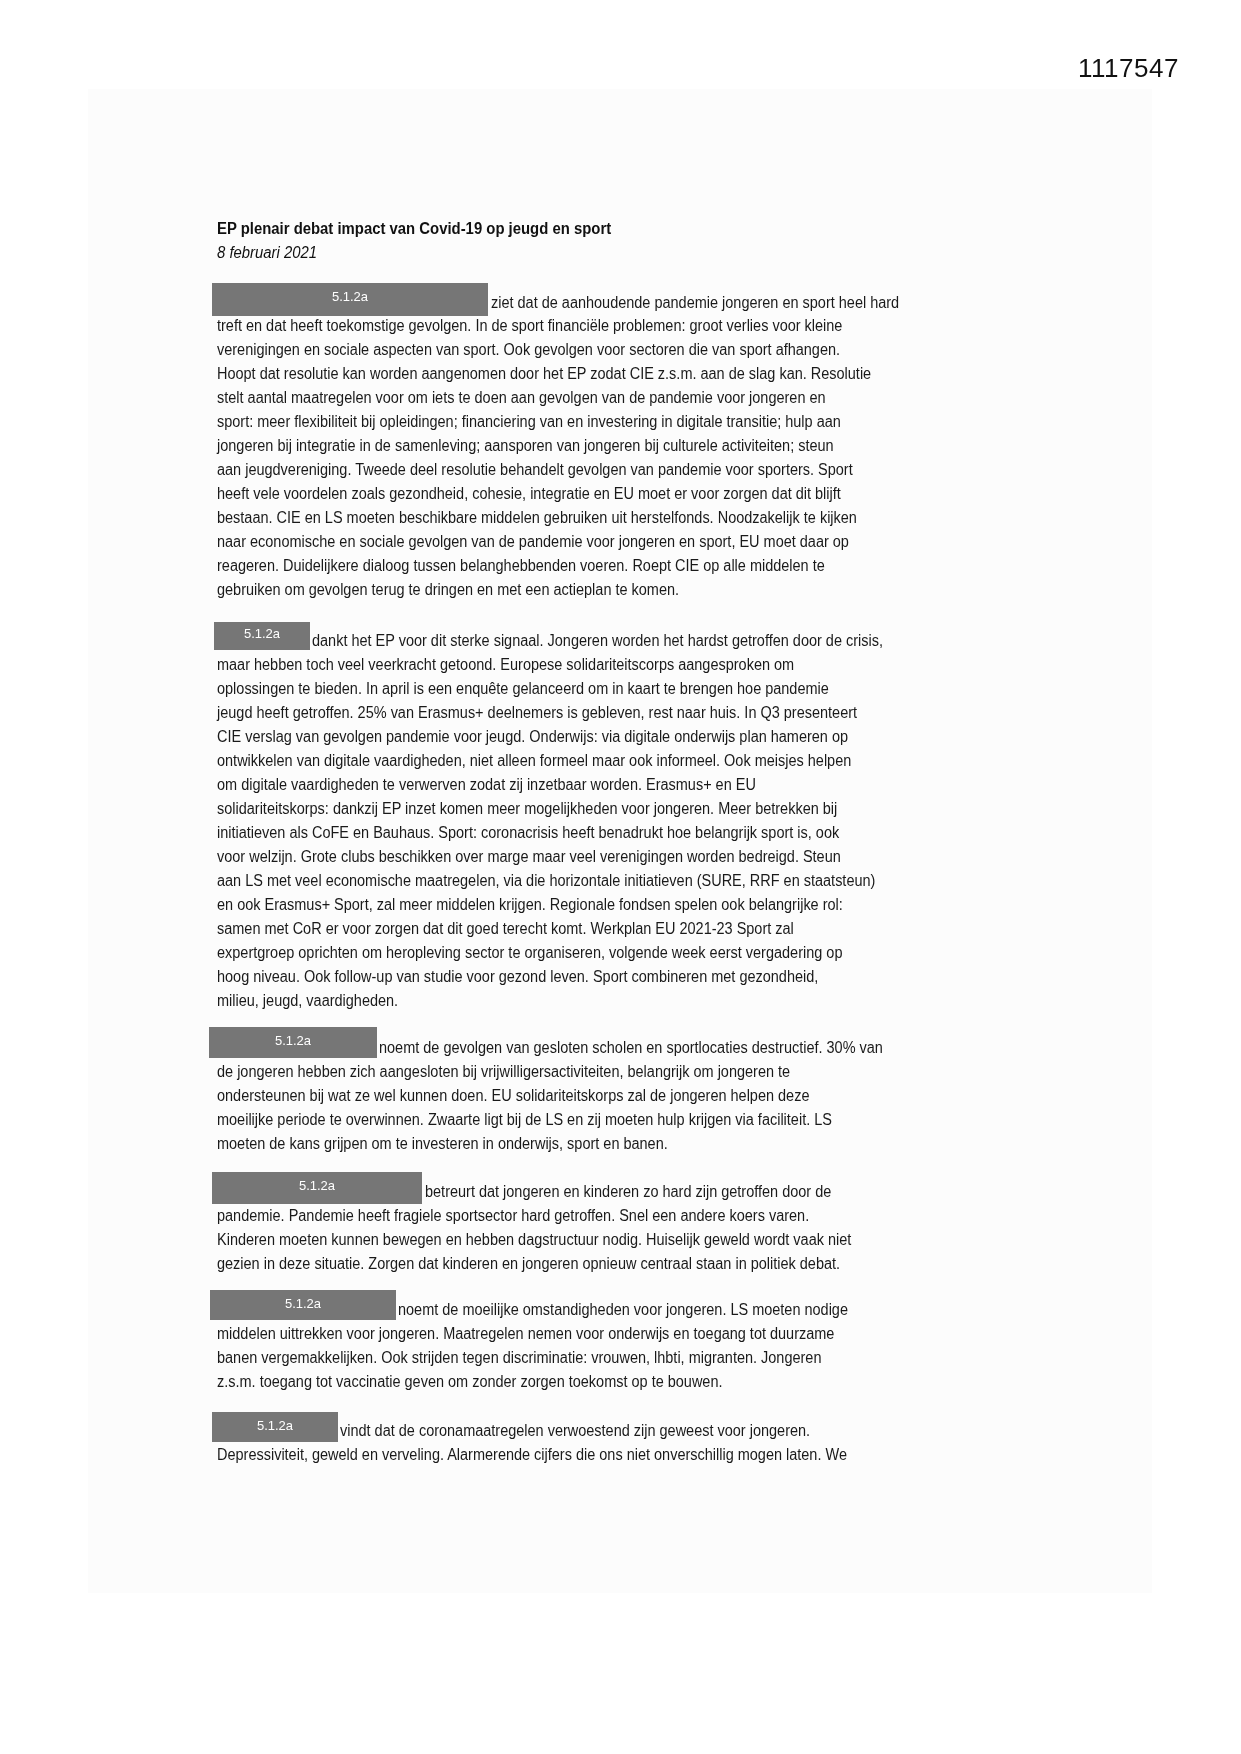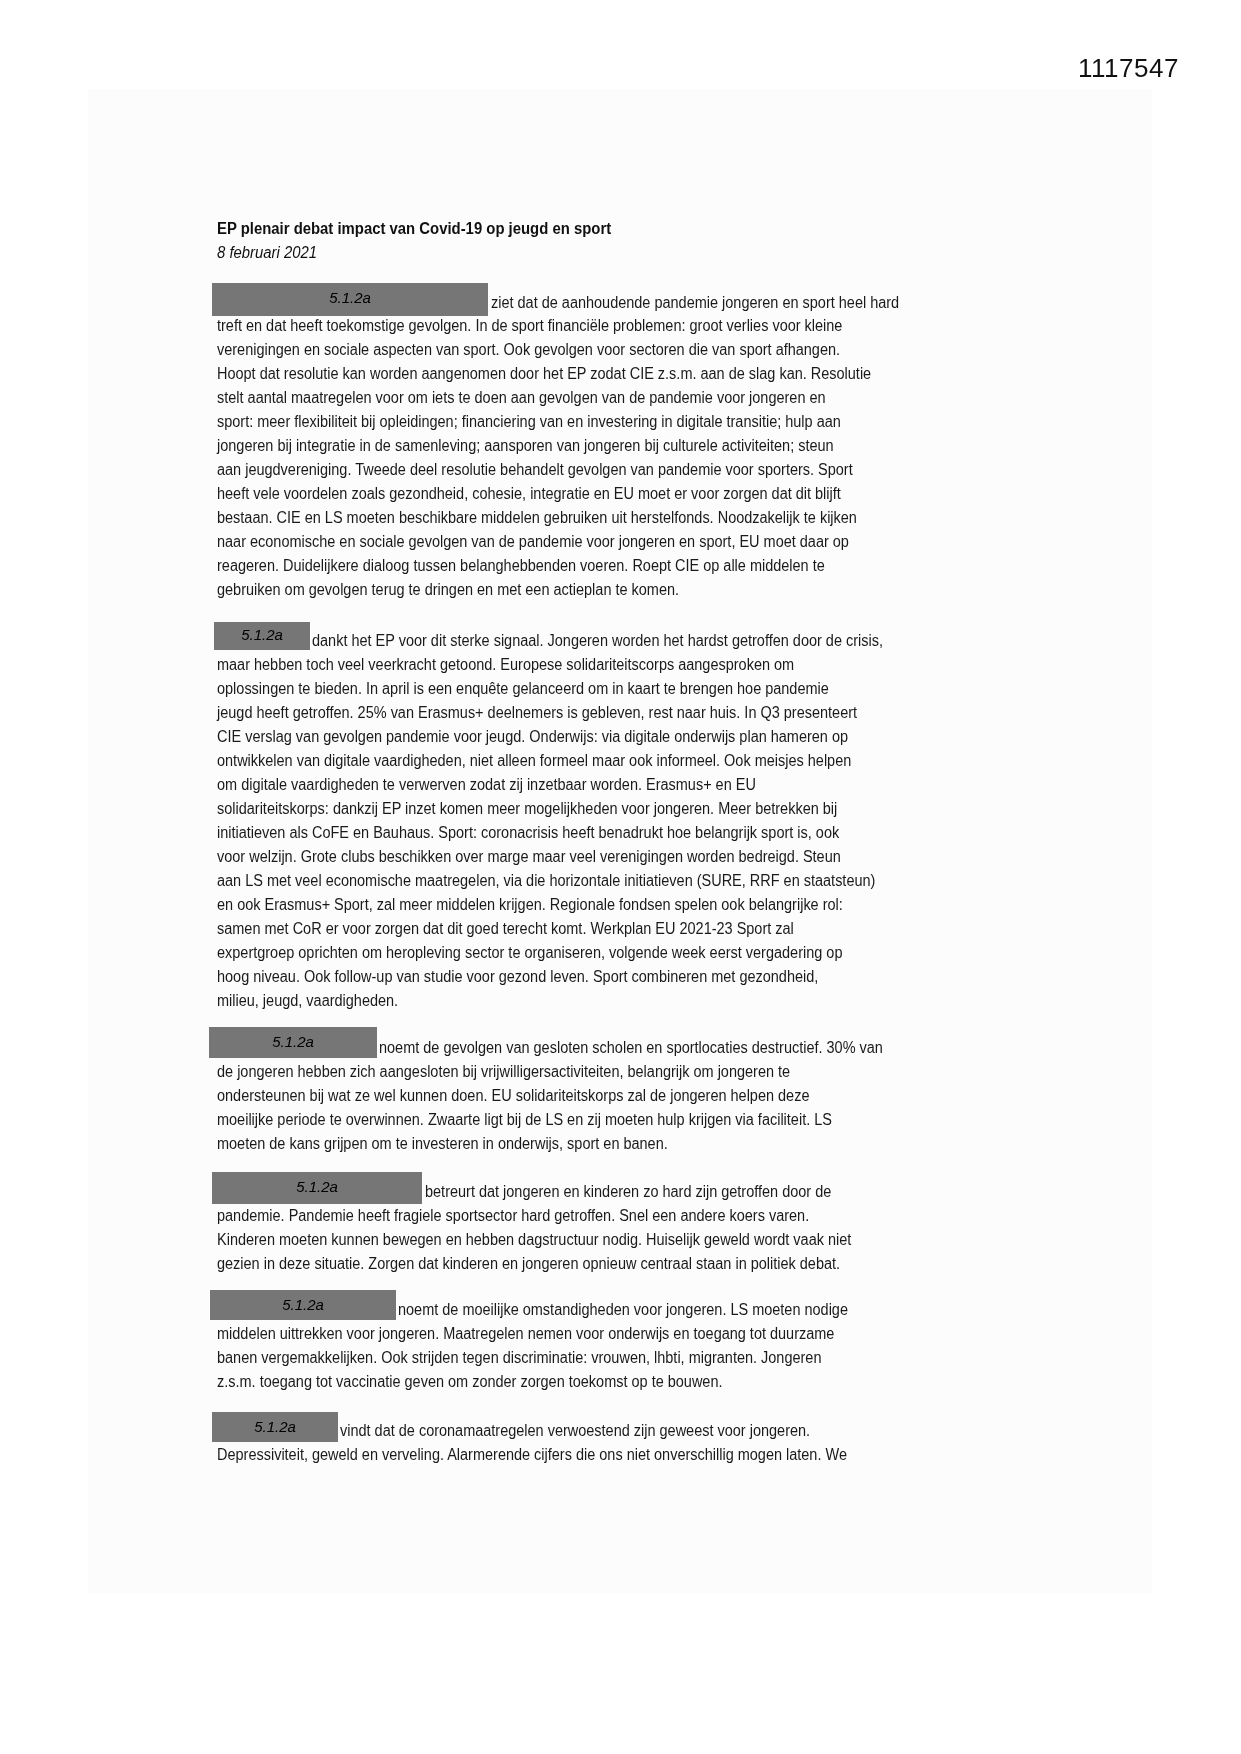--- a/index.html
+++ b/index.html
@@ -23,23 +23,23 @@
     font-family: "Liberation Sans", sans-serif; font-style: italic; font-size: 16px; color: #111;
     transform: scaleX(0.93); transform-origin: left top; white-space: nowrap;
   }
   .line {
     position: absolute; left: 217px;
     font-family: "Liberation Sans", sans-serif; font-size: 16px; color: #1a1a1a;
     white-space: nowrap; transform-origin: left top;
     line-height: 20px;
   }
   .redaction {
-    position: absolute; background: #767676; color: #000000;
-    font-family: "Liberation Sans", sans-serif; font-size: 15px;
-    text-align: center; box-sizing: border-box; padding-top: 6px; font-style: italic;
+    position: absolute; background: #767676; color: #ffffff;
+    font-family: "Liberation Sans", sans-serif; font-size: 13px;
+    text-align: center; box-sizing: border-box; padding-top: 6px;
   }
 </style>
 </head>
 <body>
 
 <div class="doc-number">1117547</div>
 
 <div class="page-panel"></div>
 
 <div class="title">EP plenair debat impact van Covid-19 op jeugd en sport</div>

